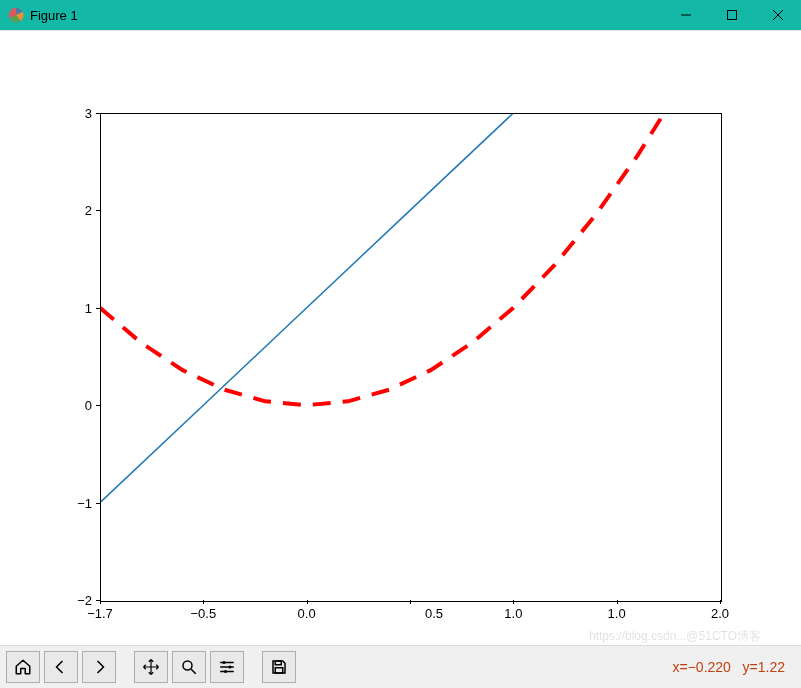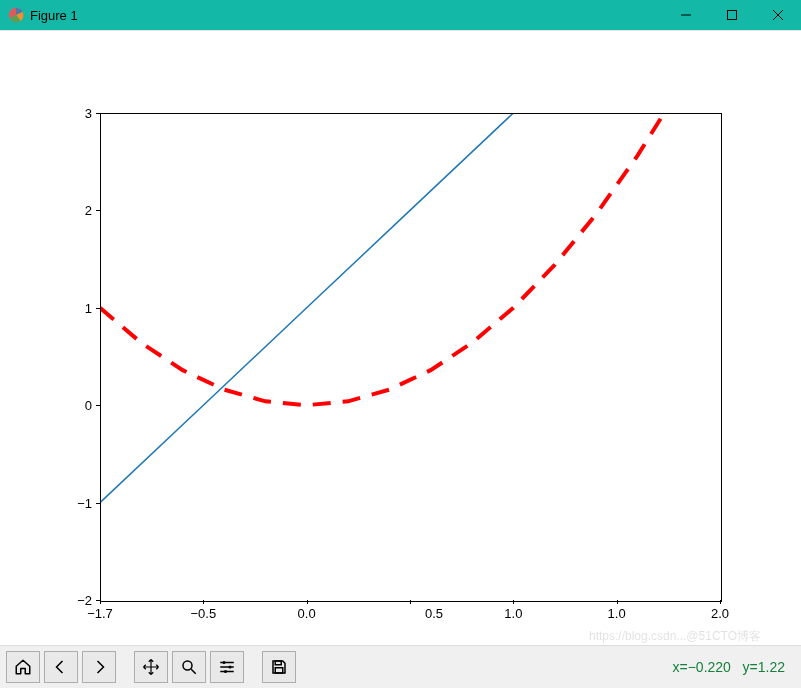--- a/index.html
+++ b/index.html
@@ -69,21 +69,21 @@
   }
   .toolbtn {
     width: 32px; height: 30px;
     border: 1px solid #adadad;
     background: #e9e9e9;
     display: flex; align-items: center; justify-content: center;
     color: #000;
   }
   .toolbar .sep { width: 10px; }
   .toolbar .grow { flex: 1 1 auto; }
-  .cursor-readout { font-size: 14px; color: #15803d; margin-right: 10px; }
+  .cursor-readout { font-size: 14px; color: #c2410c; margin-right: 10px; }
   .watermark {
     position: absolute;
     right: 40px;
     bottom: 0;
     color: rgba(0,0,0,0.12);
     font-size: 12px;
     pointer-events: none;
   }
   svg { display: block; }
   .plot-svg { position: absolute; left: 0; top: 0; }

